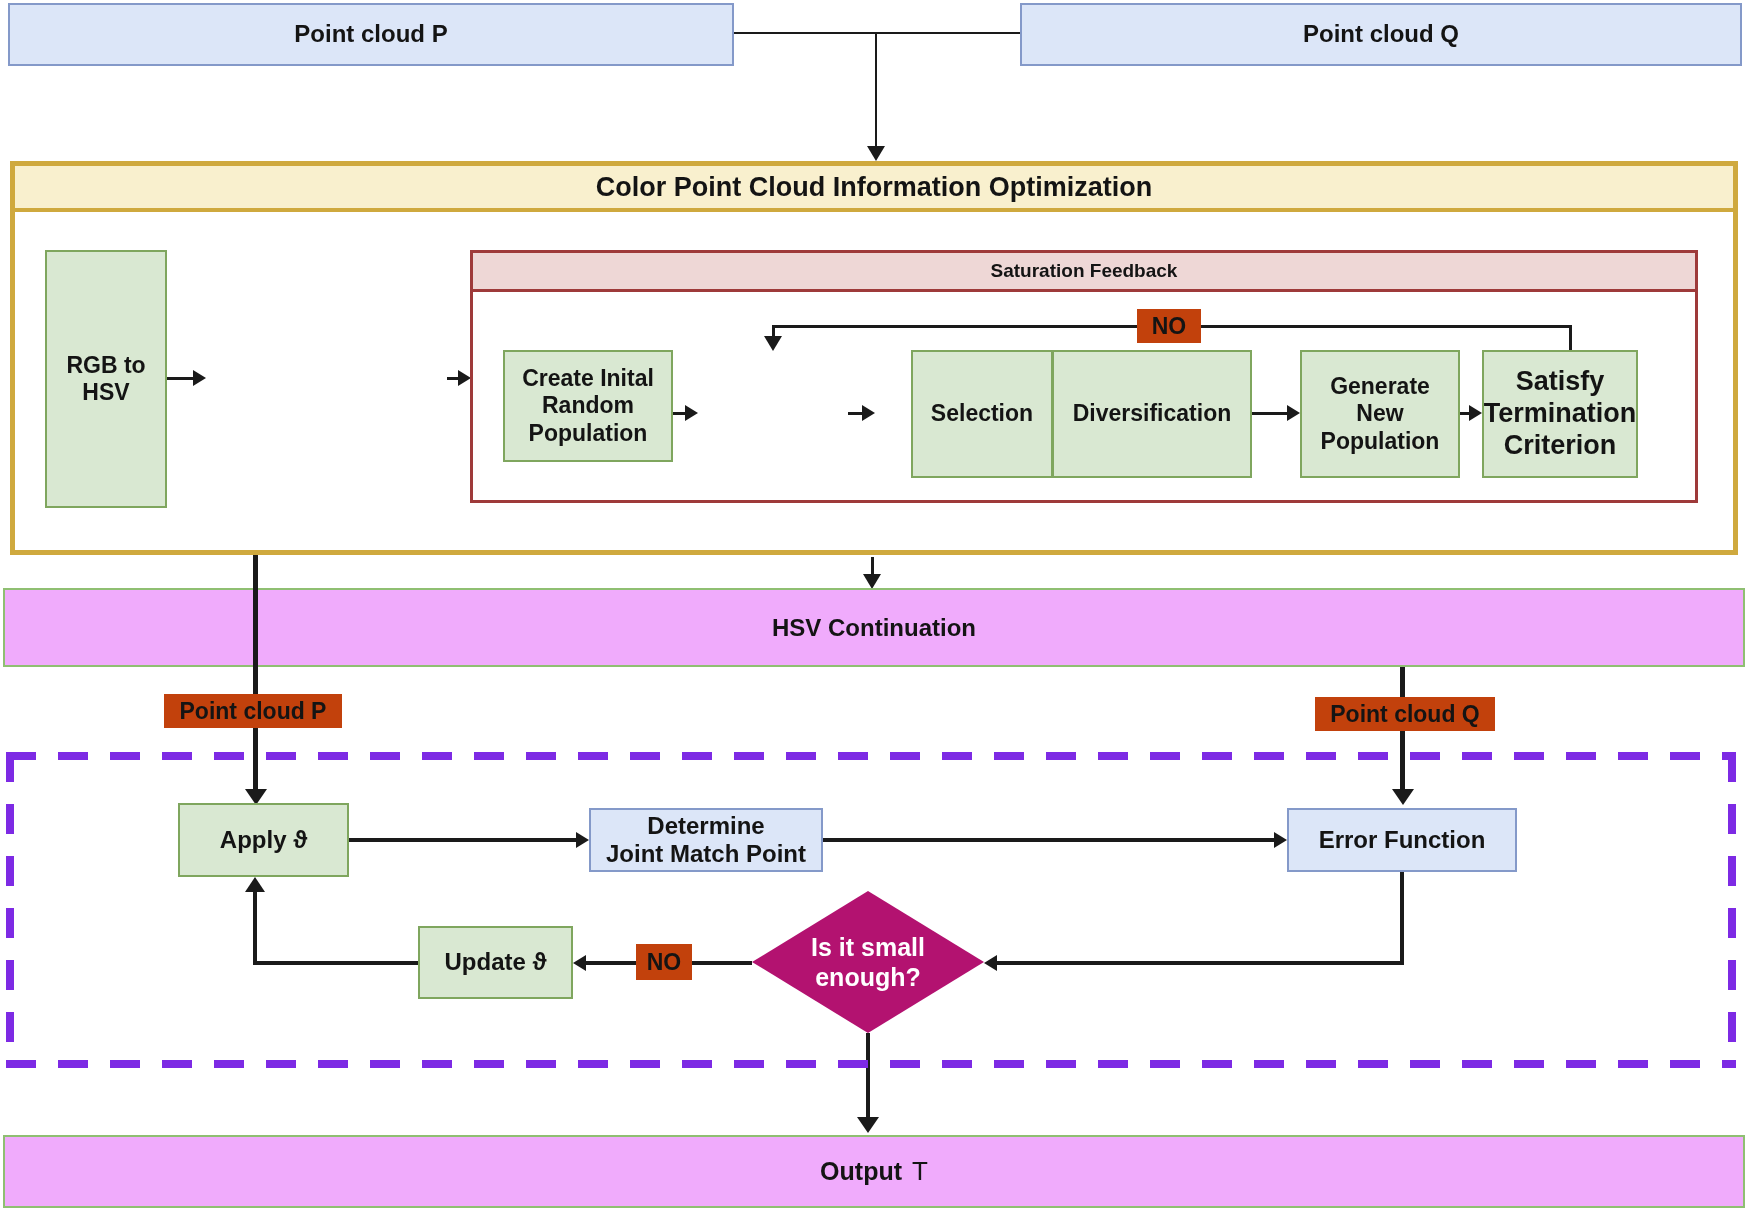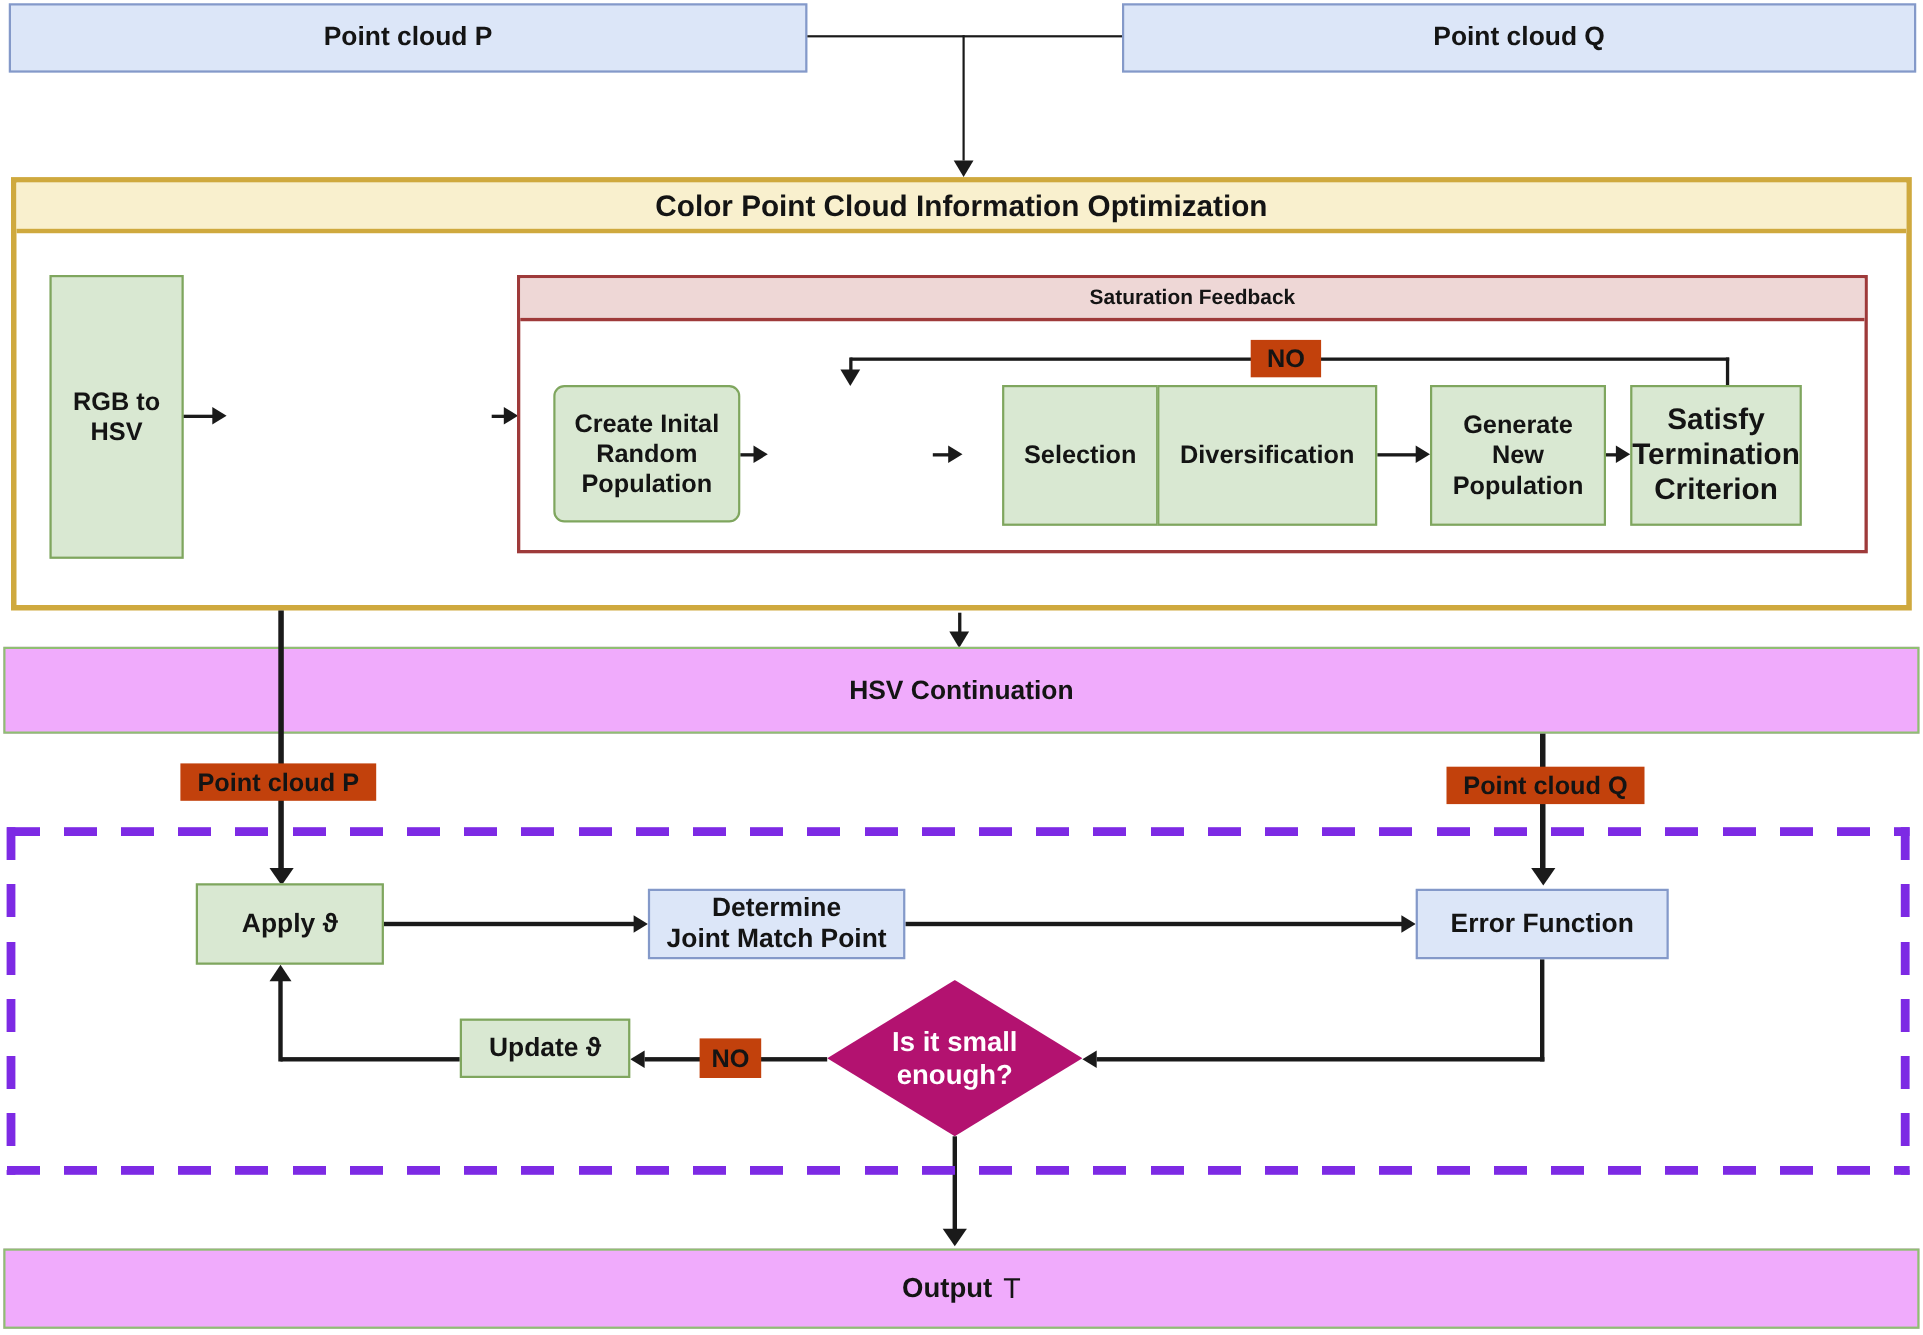--- a/index.html
+++ b/index.html
@@ -55,21 +55,21 @@
 
   <div class="line" style="left:167px;top:377px;width:28px;height:3px;"></div>
   <div class="tri right" style="left:193px;top:370px;"></div>
 
   <div class="line" style="left:447px;top:377px;width:13px;height:3px;"></div>
   <div class="tri right" style="left:458px;top:370px;"></div>
 
   <div class="abs" style="left:470px;top:250px;width:1228px;height:253px;border:3px solid #9e3a3a;background:#ffffff;box-sizing:border-box;"></div>
   <div class="abs" style="left:473px;top:253px;width:1222px;height:36px;background:#eed7d6;border-bottom:3px solid #9e3a3a;display:flex;align-items:center;justify-content:center;font-weight:bold;font-size:19px;">Saturation Feedback</div>
 
-  <div class="box green z3" style="left:503px;top:350px;width:170px;height:125px;font-size:23px;border-radius:10px;">Create Inital
+  <div class="box green z3" style="left:503px;top:350px;width:170px;height:112px;font-size:23px;">Create Inital
 Random
 Population</div>
   <div class="box green z3" style="left:875px;top:350px;width:142px;height:128px;font-size:23px;margin-left:36px;">Selection</div>
   <div class="box green z3" style="left:1052px;top:350px;width:200px;height:128px;font-size:23px;">Diversification</div>
   <div class="box green z3" style="left:1300px;top:350px;width:160px;height:128px;font-size:23px;">Generate
 New
 Population</div>
   <div class="box green z3" style="left:1482px;top:350px;width:156px;height:128px;font-size:27px;">Satisfy
 Termination
 Criterion</div>
@@ -106,21 +106,21 @@
 
   <div class="dash-h" style="left:6px;top:752px;width:1730px;"></div>
   <div class="dash-h" style="left:6px;top:1060px;width:1730px;"></div>
   <div class="dash-v" style="left:6px;top:752px;height:316px;"></div>
   <div class="dash-v" style="left:1728px;top:752px;height:316px;"></div>
 
   <div class="box green z3" style="left:178px;top:803px;width:171px;height:74px;font-size:24px;">Apply ϑ</div>
   <div class="box blue z3" style="left:589px;top:808px;width:234px;height:64px;font-size:24px;">Determine
 Joint Match Point</div>
   <div class="box blue z3" style="left:1287px;top:808px;width:230px;height:64px;font-size:24px;">Error Function</div>
-  <div class="box green z3" style="left:418px;top:926px;width:155px;height:54px;font-size:24px;">Update ϑ</div>
+  <div class="box green z3" style="left:418px;top:926px;width:155px;height:73px;font-size:24px;">Update ϑ</div>
 
   <div class="abs z3" style="left:752px;top:891px;width:232px;height:142px;background:#b31270;
        clip-path:polygon(50% 0,100% 50%,50% 100%,0 50%);display:flex;align-items:center;justify-content:center;
        color:#ffffff;font-weight:bold;font-size:25px;text-align:center;white-space:pre-line;line-height:1.2;">Is it small
 enough?</div>
 
   <div class="line" style="left:332px;top:838px;width:246px;height:4px;"></div>
   <div class="tri right" style="left:576px;top:832px;"></div>
 
   <div class="line" style="left:823px;top:838px;width:453px;height:4px;"></div>

